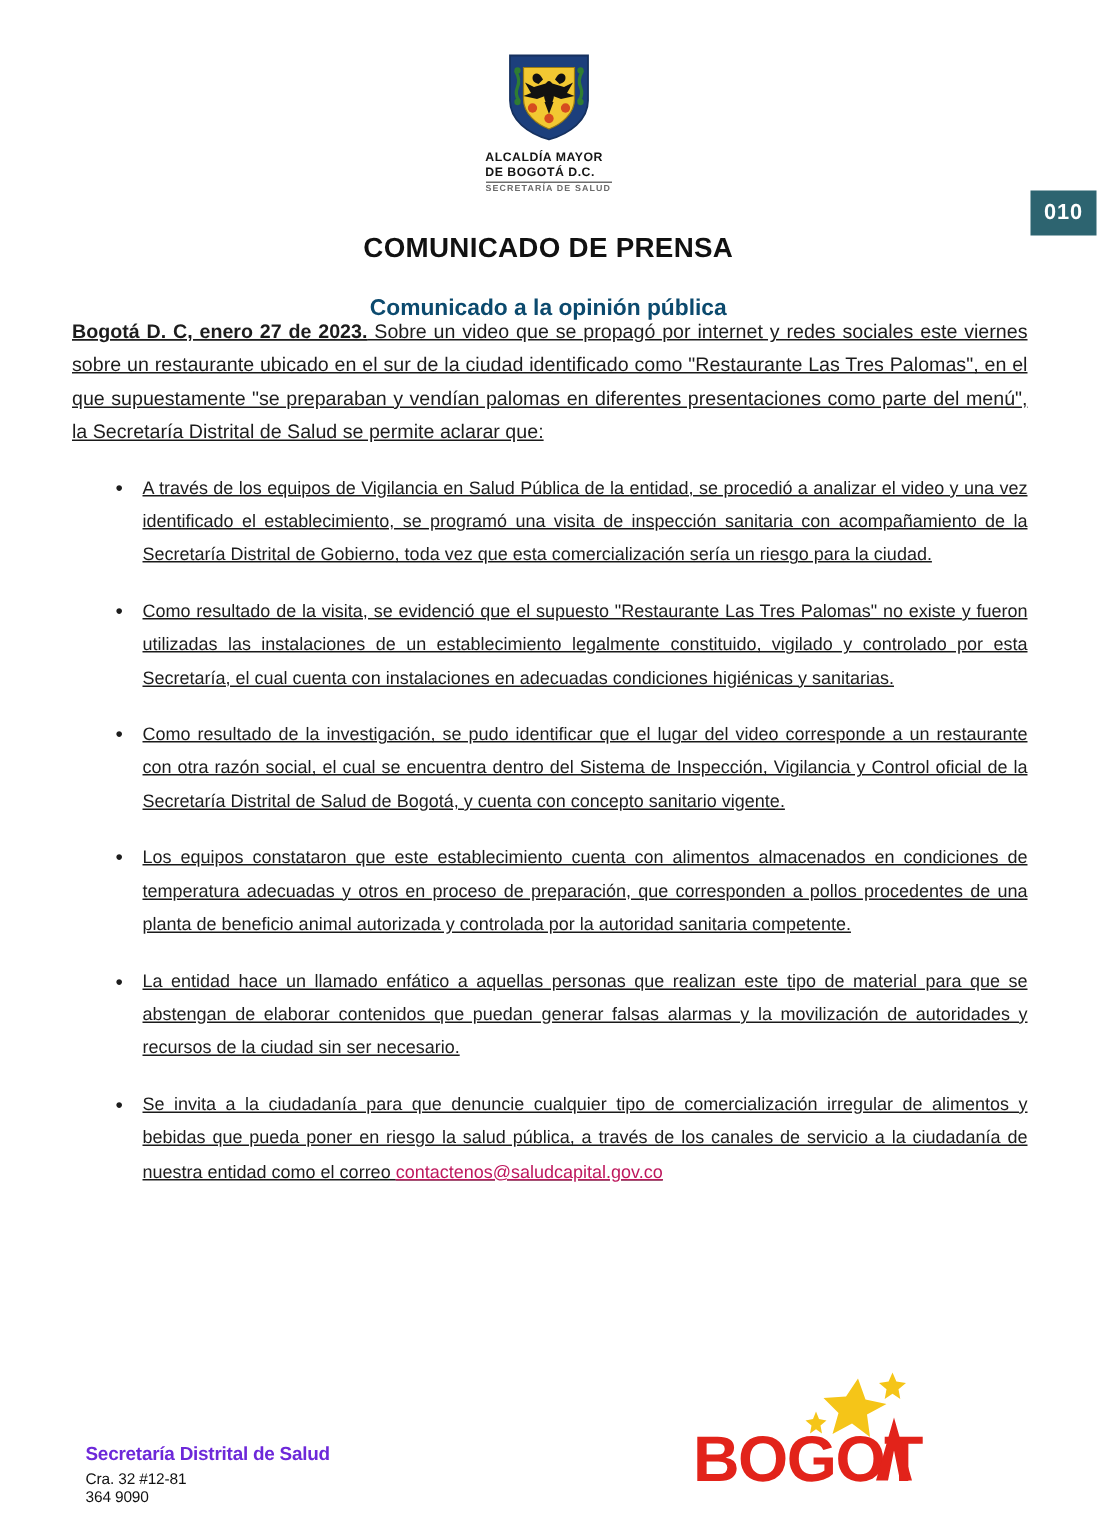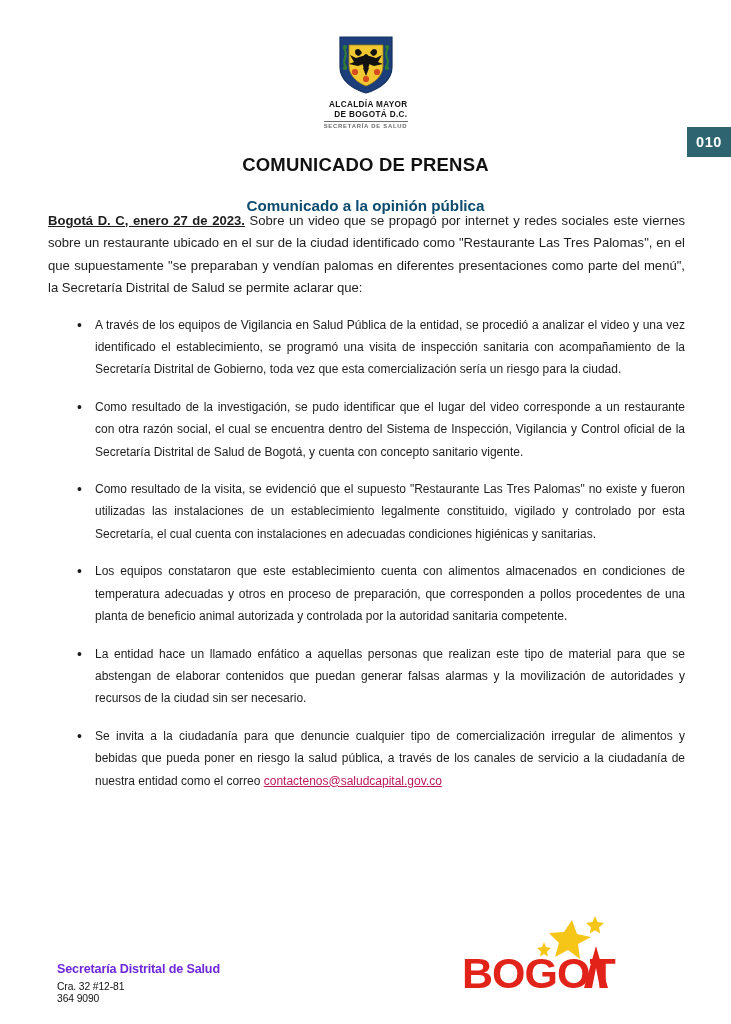--- a/index.html
+++ b/index.html
@@ -37,21 +37,21 @@
     margin: 0 auto;
   }
   .crest-text {
     margin-top: 4px;
     font-family: "Liberation Sans", sans-serif;
     font-weight: bold;
     font-size: 8.2px;
     letter-spacing: 0.35px;
     line-height: 9.6px;
     color: #141414;
-    text-align: right;
+    text-align: left;
   }
   .crest-rule {
     width: 84px;
     height: 1px;
     background: #6d6d6d;
     margin: 1.5px auto 1.5px auto;
   }
   .crest-sub {
     font-size: 5.9px;
     font-weight: bold;
@@ -94,20 +94,21 @@
     font-weight: bold;
     color: #0c4a6e;
   }
 
   
   .body-wrap {
     position: absolute;
     left: 48px;
     right: 46px;
     top: 210px;
+    text-decoration: underline;
   }
   .lead {
     font-size: 13.1px;
     line-height: 22.4px;
     text-align: justify;
     text-justify: inter-word;
     color: #1d1d1d;
     margin: 0;
   }
   .lead-strong {
@@ -225,24 +226,24 @@
 
     <p class="lead">
       <span class="lead-strong">Bogotá D. C, enero 27 de 2023.</span><span> Sobre un video que se propagó por internet y redes sociales este viernes sobre un restaurante ubicado en el sur de la ciudad identificado como "Restaurante Las Tres Palomas", en el que supuestamente "se preparaban y vendían palomas en diferentes presentaciones como parte del menú", la Secretaría Distrital de Salud se permite aclarar que:</span>
     </p>
 
     <ul class="bullets">
       <li>
         <span>A través de los equipos de Vigilancia en Salud Pública de la entidad, se procedió a analizar el video y una vez identificado el establecimiento, se programó una visita de inspección sanitaria con acompañamiento de la Secretaría Distrital de Gobierno, toda vez que esta comercialización sería un riesgo para la ciudad.</span>
       </li>
       <li>
+        <span>Como resultado de la visita, se evidenció que el supuesto "Restaurante Las Tres Palomas" no existe y fueron utilizadas las instalaciones de un establecimiento legalmente constituido, vigilado y controlado por esta Secretaría, el cual cuenta con instalaciones en adecuadas condiciones higiénicas y sanitarias.</span>
+      </li>
+      <li>
         <span>Como resultado de la investigación, se pudo identificar que el lugar del video corresponde a un restaurante con otra razón social, el cual se encuentra dentro del Sistema de Inspección, Vigilancia y Control oficial de la Secretaría Distrital de Salud de Bogotá, y cuenta con concepto sanitario vigente.</span>
-      </li>
-      <li>
-        <span>Como resultado de la visita, se evidenció que el supuesto "Restaurante Las Tres Palomas" no existe y fueron utilizadas las instalaciones de un establecimiento legalmente constituido, vigilado y controlado por esta Secretaría, el cual cuenta con instalaciones en adecuadas condiciones higiénicas y sanitarias.</span>
       </li>
       <li>
         <span>Los equipos constataron que este establecimiento cuenta con alimentos almacenados en condiciones de temperatura adecuadas y otros en proceso de preparación, que corresponden a pollos procedentes de una planta de beneficio animal autorizada y controlada por la autoridad sanitaria competente.</span>
       </li>
       <li>
         <span>La entidad hace un llamado enfático a aquellas personas que realizan este tipo de material para que se abstengan de elaborar contenidos que puedan generar falsas alarmas y la movilización de autoridades y recursos de la ciudad sin ser necesario.</span>
       </li>
       <li>
         <span>Se invita a la ciudadanía para que denuncie cualquier tipo de comercialización irregular de alimentos y bebidas que pueda poner en riesgo la salud pública, a través de los canales de servicio a la ciudadanía de nuestra entidad como el correo </span><a class="email-link" href="#">contactenos@saludcapital.gov.co</a>
       </li>

